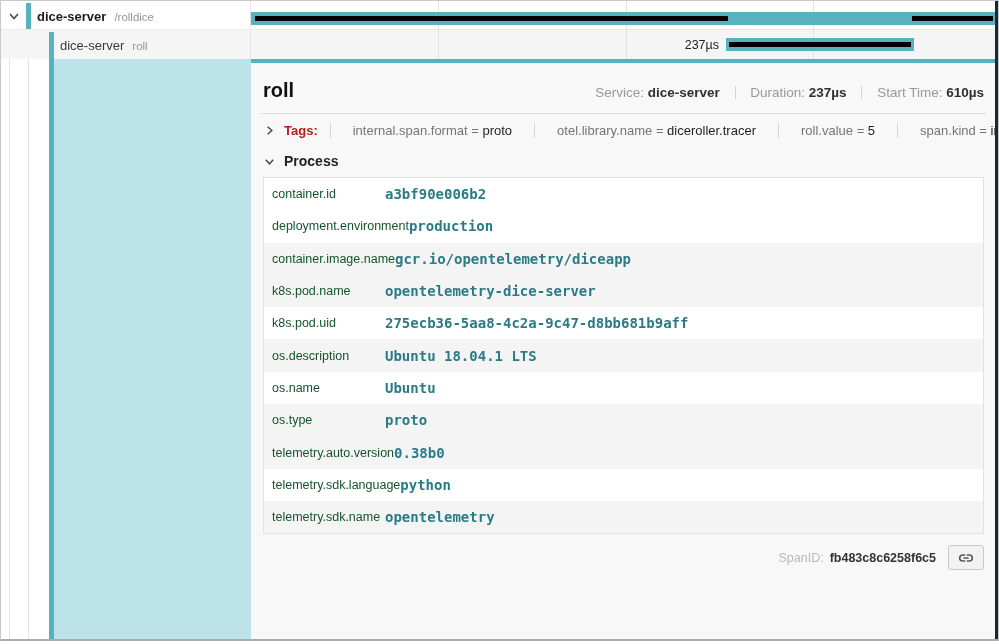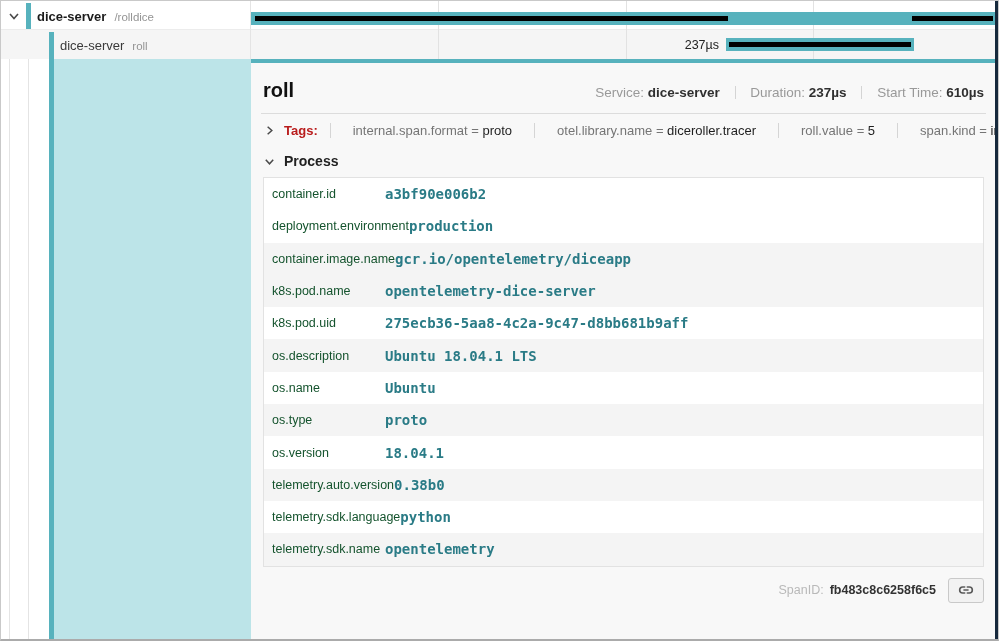--- a/index.html
+++ b/index.html
@@ -205,24 +205,20 @@
           <div class="kv-row even">
             <div class="kv-key">os.name</div>
             <div class="kv-val">Ubuntu</div>
           </div>
 
           <div class="kv-row odd">
             <div class="kv-key">os.type</div>
             <div class="kv-val">proto</div>
           </div>
 
-          <div class="kv-row even">
-            <div class="kv-key">os.version</div>
-            <div class="kv-val">18.04.1</div>
-          </div>
 
           <div class="kv-row odd">
             <div class="kv-key">telemetry.auto.version</div>
             <div class="kv-val">0.38b0</div>
           </div>
 
           <div class="kv-row even">
             <div class="kv-key">telemetry.sdk.language</div>
             <div class="kv-val">python</div>
           </div>

